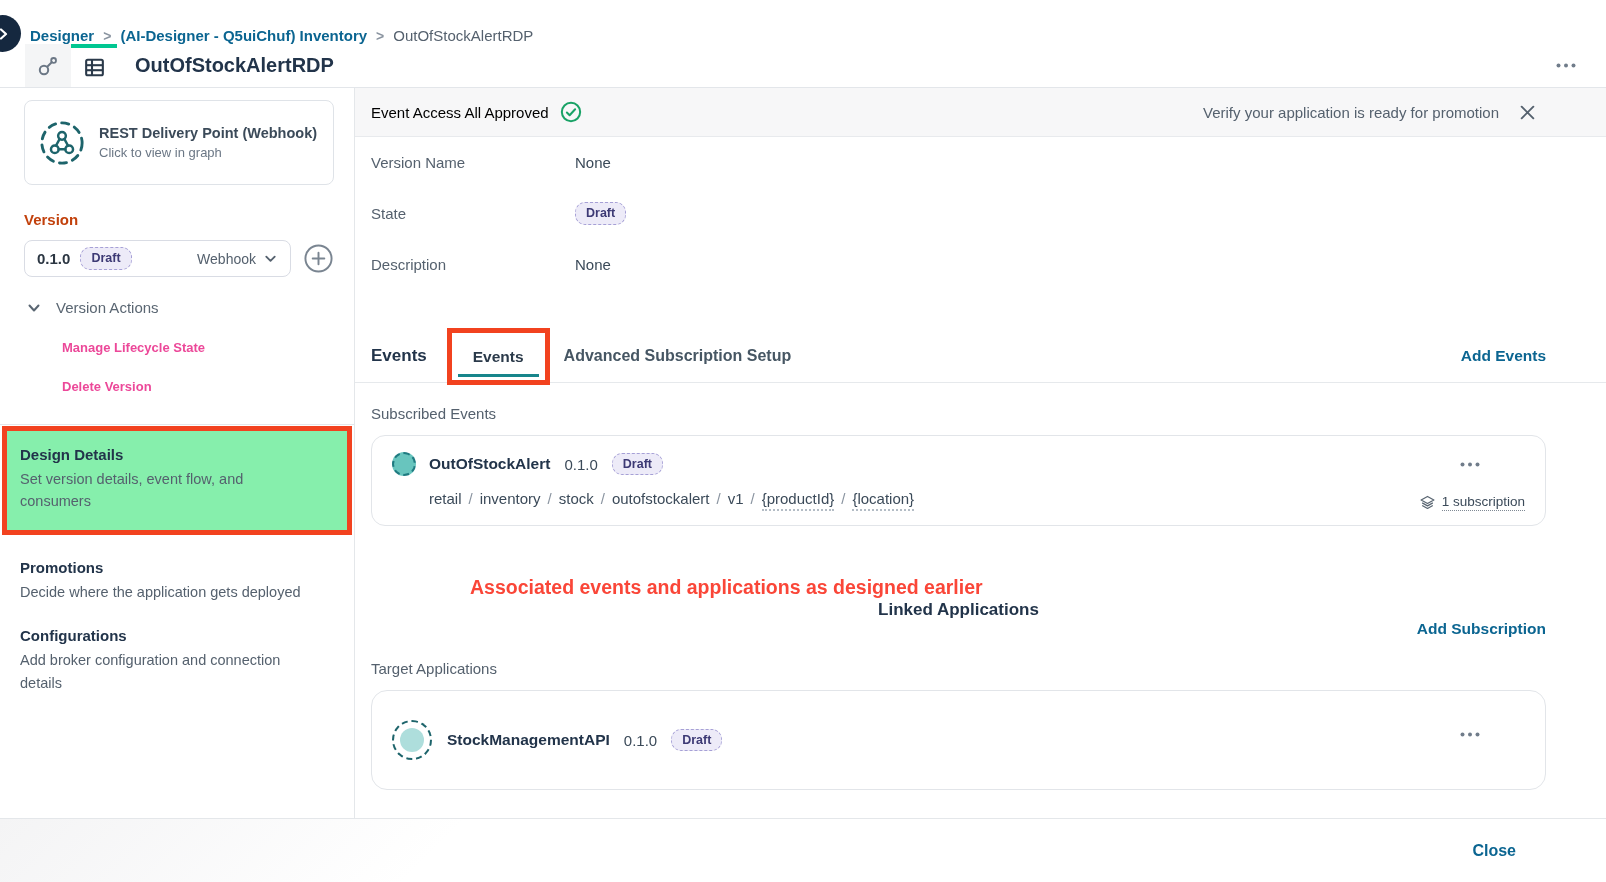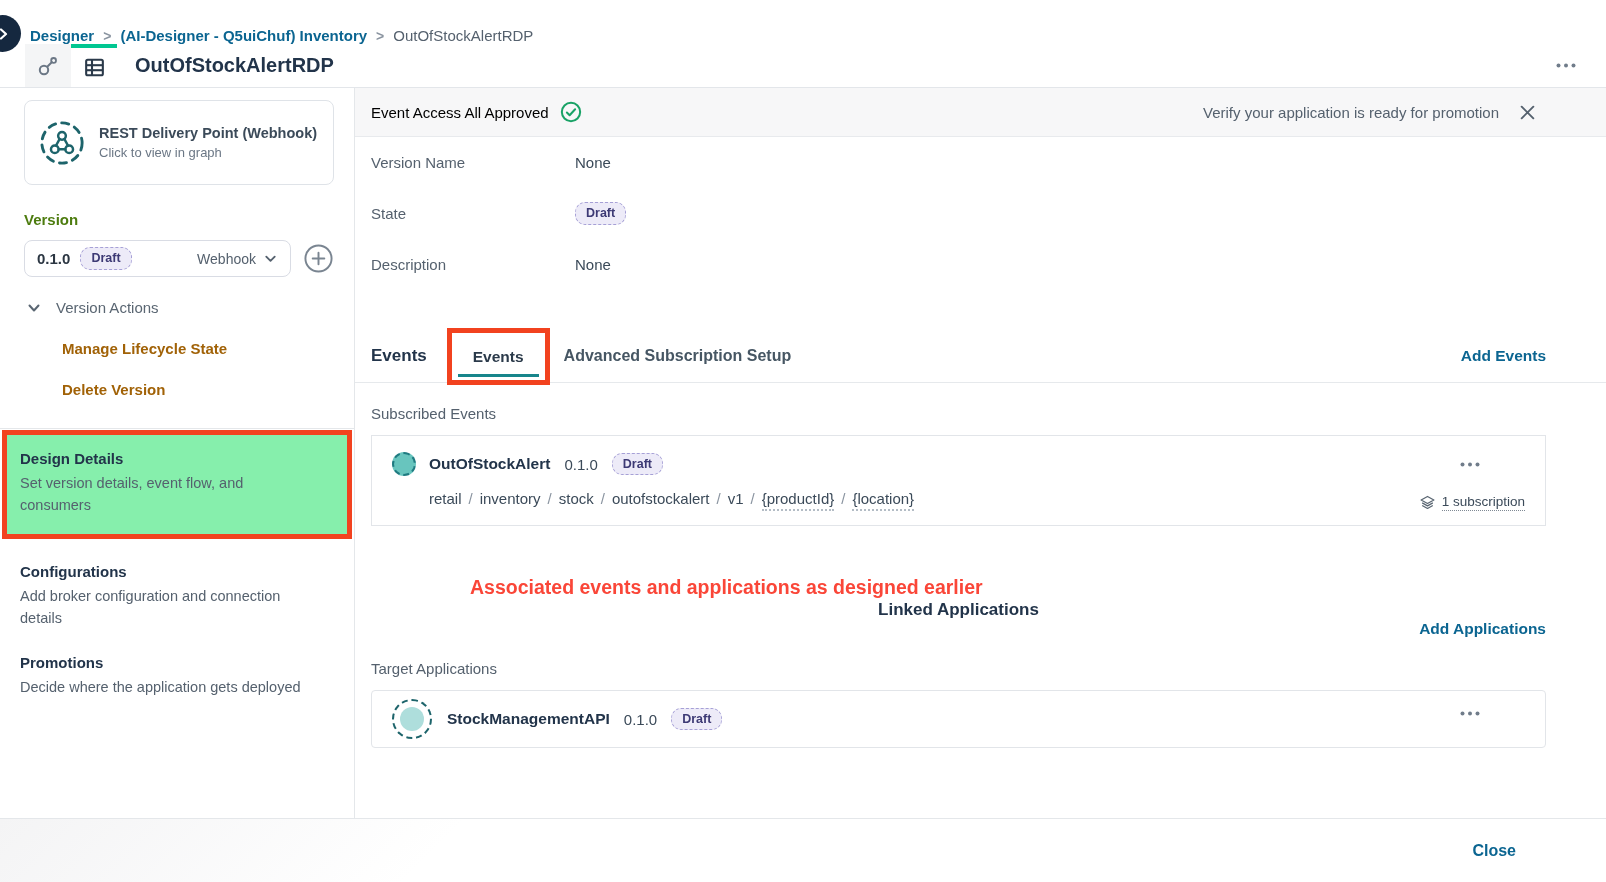--- a/index.html
+++ b/index.html
@@ -26,31 +26,31 @@
   .body-row { display:flex; height:730px; }
   .sidebar { width:355px; border-right:1px solid #E4E7EA; padding:12px 20px 0 20px; }
   .main { flex:1; position:relative; }
 
   
   .type-card { margin-left:4px; height:85px; border:1px solid #DFE3E8; border-radius:8px;
       display:flex; align-items:center; gap:14px; padding:0 14px; cursor:pointer; background:#fff; }
   .type-card-title { font-size:14.5px; color:#3B4A59; font-weight:600; }
   .type-card-sub { font-size:13px; color:#6B7785; margin-top:4px; }
 
-  .version-label { margin:26px 0 0 4px; font-size:15px; font-weight:bold; color:#4d7c0f; }
+  .version-label { margin:26px 0 0 4px; font-size:15px; font-weight:bold; color:#c2410c; }
   .version-row { margin:12px 0 0 4px; display:flex; align-items:center; gap:12px; }
   .version-select { flex:1; height:37px; border:1px solid #D9DCE4; border-radius:8px; background:#fff;
       display:flex; align-items:center; padding:0 12px; cursor:pointer; }
   .version-value { font-size:15px; font-weight:600; color:#2B3642; margin-right:10px; }
   .version-latest { margin-left:auto; font-size:14px; color:#55616E; display:flex; align-items:center; gap:7px; }
   .plus-btn { width:31px; height:31px; border:none; background:none; cursor:pointer; display:flex; }
 
   .version-actions { margin:22px 0 0 6px; display:flex; align-items:center; gap:14px;
       font-size:15px; color:#5A6672; cursor:pointer; }
-  .side-link { display:block; margin:24px 0 0 42px; font-size:15px; font-weight:bold; color:#a16207; cursor:pointer; text-decoration:none; }
+  .side-link { display:block; margin:24px 0 0 42px; font-size:13px; font-weight:bold; color:#ec4899; cursor:pointer; text-decoration:none; }
   .sidebar-divider { margin:30px -20px 0 -20px; border-top:1px solid #E4E7EA; }
 
   .nav-item { margin-top:24px; cursor:pointer; }
   .nav-item-title { font-size:15px; font-weight:bold; color:#22344A; }
   .nav-item-desc { font-size:14.5px; color:#55616E; line-height:1.55; margin-top:5px; }
   .nav-item.active-annotated { margin:1px -18px 0 -18px; border:5px solid #F2421F; background:#86efac; padding:15px 12px 17px 13px; }
   .nav-item.active-annotated .nav-item-desc { max-width:272px; }
   .nav-desc-config { max-width:296px; }
   .nav-desc-promo  { max-width:318px; }
 
@@ -78,40 +78,40 @@
   .tab-redbox { border:5px solid #F2421F; background:#fff; height:57px; align-self:flex-start; margin:-2px 0 0 20px;
       display:flex; align-items:center; padding:0 21px; position:relative; }
   .tab-active { font-size:15.5px; font-weight:bold; color:#2B3A4A; cursor:pointer; }
   .tab-underline { position:absolute; left:6px; right:6px; bottom:3px; height:3px; background:#17858B; }
   .tab-secondary { margin-left:14px; font-size:16px; font-weight:bold; color:#465663; cursor:pointer; }
   .header-action { margin-left:auto; font-size:15.5px; font-weight:bold; color:#0B6591; cursor:pointer; text-decoration:none; }
 
   .sub-label { margin:22px 0 0 16px; font-size:15px; color:#55616E; }
 
   
-  .event-card { position:relative; margin:13px 60px 0 16px; border:1px solid #E2E5E9; border-radius:0;
+  .event-card { position:relative; margin:13px 60px 0 16px; border:1px solid #E2E5E9; border-radius:14px;
       padding:16px 20px 18px 20px; background:#fff; }
   .card-row1 { display:flex; align-items:center; }
   .event-dot { width:24px; height:24px; border-radius:50%; background:#68C5BE; border:2px dashed #1F7B81; flex:0 0 auto; }
   .card-name { font-size:15.5px; font-weight:bold; color:#22344A; margin-left:13px; }
   .card-version { font-size:15px; color:#3B4A59; margin-left:14px; }
   .card-badge { margin-left:14px; }
   .card-menu { position:absolute; top:26px; right:65px; background:none; border:none; cursor:pointer; display:flex; }
   .topic-row { margin-top:14px; padding-left:37px; font-size:15px; color:#3B4A59; }
   .topic-sep { color:#8A94A0; margin:0 7px; }
   .topic-param { border-bottom:2px dotted #B3BCC5; padding-bottom:2px; }
   .subscription-link { position:absolute; right:20px; bottom:14px; display:flex; align-items:center; gap:6px; cursor:pointer; }
   .subscription-text { font-size:13.5px; color:#3B4A59; border-bottom:1px dotted #7F8994; padding-bottom:1px; }
 
   .annotation-text { margin:50px 0 0 115px; font-size:19.5px; font-weight:bold; color:#FA4638; }
 
   .linked-header { display:flex; align-items:center; padding:0 60px 0 16px; margin-top:1px;flex-direction:column; }
 
-  .app-card { position:relative; margin:13px 60px 0 16px; border:1px solid #E2E5E9; border-radius:4px;
-      padding:8px 20px; background:#fff; display:flex; align-items:center; }
+  .app-card { position:relative; margin:13px 60px 0 16px; border:1px solid #E2E5E9; border-radius:16px;
+      padding:29px 20px; background:#fff; display:flex; align-items:center; }
   .app-dot { width:40px; height:40px; border-radius:50%; border:2.5px dashed #1D646B;
       display:flex; align-items:center; justify-content:center; flex:0 0 auto; }
   .app-dot-inner { width:24px; height:24px; border-radius:50%; background:#AEDEDC; }
   .app-card .card-name { margin-left:15px; }
   .app-card .card-menu { top:50%; margin-top:-8px; }
 
   
   .footer { height:64px; border-top:1px solid #E4E7EA; display:flex; align-items:center;
       justify-content:flex-end; padding-right:90px;
       background:linear-gradient(135deg, #f4f4f5 0%, #ffffff 28%); }
@@ -214,27 +214,27 @@
       <a class="side-link">Delete Version</a>
 
       <div class="sidebar-divider"></div>
 
       <div class="nav-item active-annotated">
         <div class="nav-item-title">Design Details</div>
         <div class="nav-item-desc">Set version details, event flow, and consumers</div>
       </div>
 
       <div class="nav-item">
+        <div class="nav-item-title">Promotions</div>
+        <div class="nav-item-desc nav-desc-promo">Decide where the application gets deployed</div>
+      </div>
+
+      <div class="nav-item">
         <div class="nav-item-title">Configurations</div>
         <div class="nav-item-desc nav-desc-config">Add broker configuration and connection details</div>
-      </div>
-
-      <div class="nav-item">
-        <div class="nav-item-title">Promotions</div>
-        <div class="nav-item-desc nav-desc-promo">Decide where the application gets deployed</div>
       </div>
     </aside>
 
     <section class="main">
 
       <div class="status-strip">
         <span class="status-msg">Event Access All Approved</span>
         <svg width="22" height="22" viewBox="0 0 24 24">
           <circle cx="12" cy="12" r="10" fill="none" stroke="#19A266" stroke-width="2.2"></circle>
           <path d="M7.5 12.5 L10.5 15.5 L16.5 9" fill="none" stroke="#19A266" stroke-width="2.2" stroke-linecap="round" stroke-linejoin="round"></path>
@@ -300,21 +300,21 @@
             <path d="M4.5 16.2 L12 20.4 L19.5 16.2" fill="none" stroke="#5A6672" stroke-width="1.8" stroke-linejoin="round"></path>
           </svg>
           <span class="subscription-text">1 subscription</span>
         </div>
       </div>
 
       <div class="annotation-text">Associated events and applications as designed earlier</div>
 
       <div class="linked-header">
         <span class="section-heading">Linked Applications</span>
-        <a class="header-action">Add Applications</a>
+        <a class="header-action">Add Subscription</a>
       </div>
 
       <div class="sub-label">Target Applications</div>
 
       <div class="app-card">
         <span class="app-dot">
             <span class="app-dot-inner"></span>
           </span>
         <span class="card-name">StockManagementAPI</span>
         <span class="card-version">0.1.0</span>

